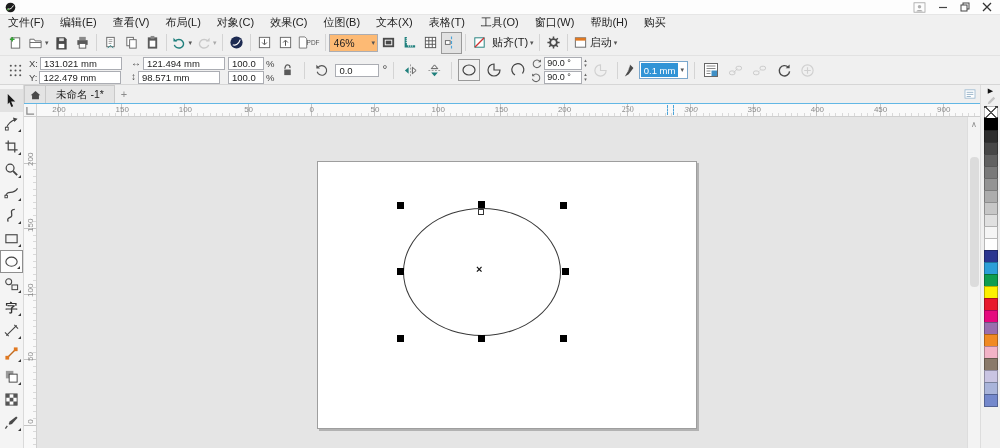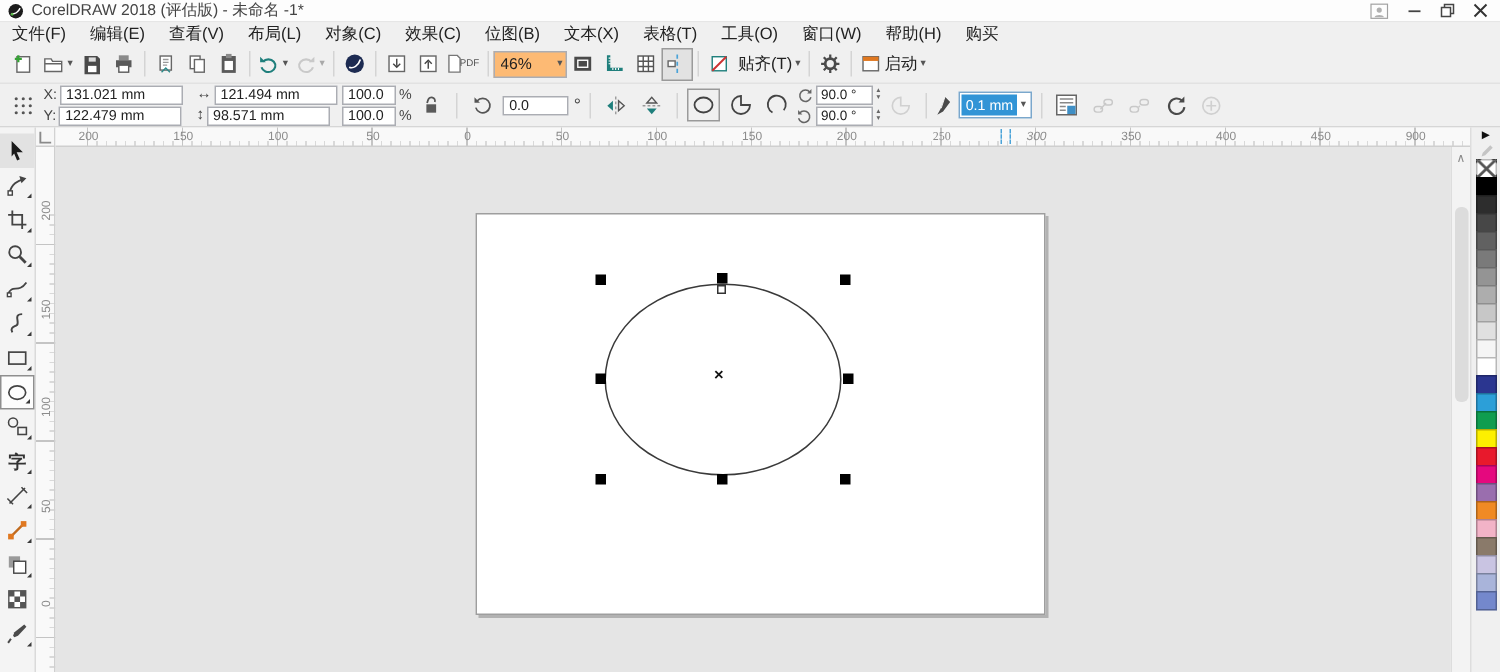--- a/index.html
+++ b/index.html
@@ -88,21 +88,20 @@
 <body>
 
 <div class="titlebar">
   <span>
     <svg width="11" height="11" viewBox="0 0 16 16">
         <circle cx="8" cy="8" r="7" fill="#1c1c1c"></circle>
         <path d="M4 10c3 1.2 6.5-1 8.2-5" stroke="#fff" stroke-width="1.4" fill="none"></path>
         <circle cx="4.5" cy="11" r="1.4" fill="#58b947"></circle>
       </svg>
   </span>
-  <span class="title-text">CorelDRAW 2018 (评估版) - 未命名 -1*</span>
   <div class="win-controls">
     <span class="win-btn">
       <svg width="13" height="11" viewBox="0 0 16 14">
           <rect x="1" y="1" width="14" height="12" fill="none" stroke="#a0a0a0"></rect>
           <circle cx="8" cy="6" r="2.2" fill="#b0b0b0"></circle>
           <path d="M4 12c.5-2.4 7.5-2.4 8 0z" fill="#b0b0b0"></path>
         </svg>
     </span>
     <span class="win-btn">
       <svg width="10" height="10" viewBox="0 0 10 10">
@@ -537,20 +536,38 @@
       </div>
     <div class="tool flyout">
         <svg width="15" height="15" viewBox="0 0 16 16">
           <path d="M13 1.5l1.5 1.5-6 6.5-2.5 1-1-1 1-2.5z" fill="#4a4a4a"></path>
           <path d="M3.5 11.5l-2 3" stroke="#4a4a4a" stroke-width="1.4"></path>
         </svg>
       </div>
   </div>
 
   <div class="center">
+    <div class="tabrow">
+      <span class="hometab">
+          <svg width="11" height="10" viewBox="0 0 16 14">
+            <path d="M1 7.5L8 1l7 6.5h-2V13H3V7.5z" fill="#4a4a4a"></path>
+          </svg>
+        </span>
+      <span class="tab">
+          <span>未命名 -1*</span>
+        </span>
+      <span class="newtab">+</span>
+      <span class="tab-spacer"></span>
+      <span class="tab-right-icon">
+          <svg width="12" height="10" viewBox="0 0 14 12">
+            <rect x="1" y="1" width="12" height="10" fill="#fff" stroke="#9ab8d0"></rect>
+            <path d="M3 4h8M3 6.5h8M3 9h5" stroke="#8aa8c0"></path>
+          </svg>
+        </span>
+    </div>
     <div class="rulerrow">
       <span class="corner">
           <svg width="9" height="9" viewBox="0 0 10 10">
             <path d="M1 1v8h8" fill="none" stroke="#8a8a8a" stroke-width="1.4"></path>
           </svg>
         </span>
       <div class="hruler" id="hruler">
           <span class="ruler-marker"></span>
           <span class="rlabel" style="left: 22px;">200</span>
           <span class="rlabel" style="left: 85.2px;">150</span>

